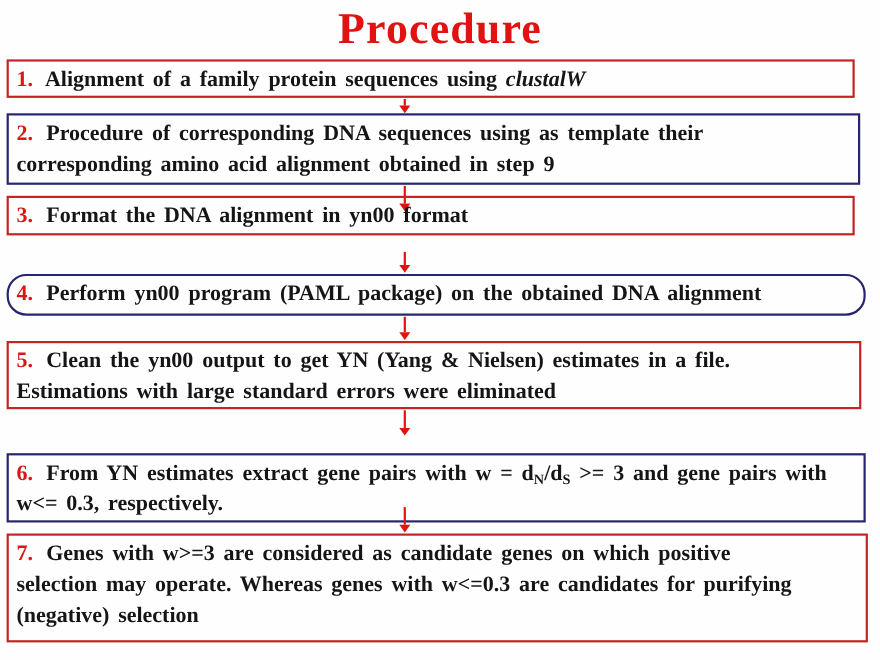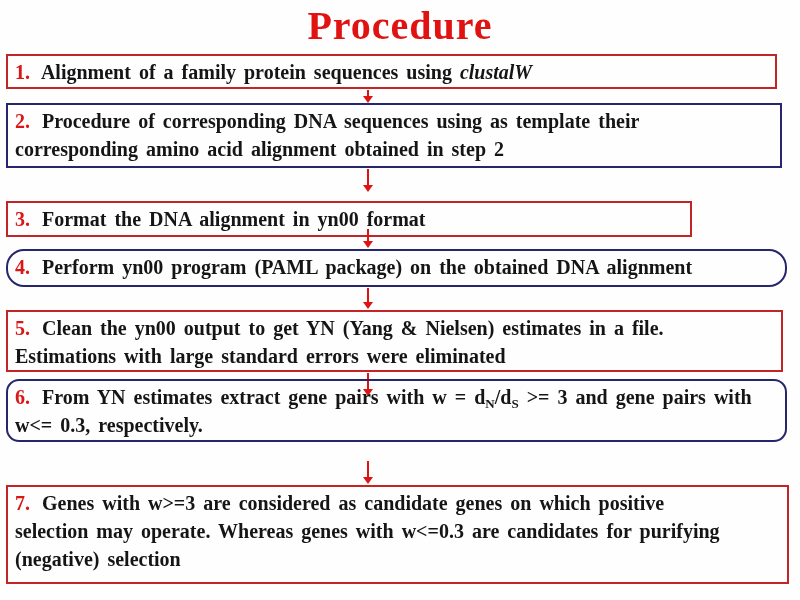--- a/index.html
+++ b/index.html
@@ -55,27 +55,27 @@
     <div class="step-text">
         <div class="tline"><span class="seg-num">1.</span><span class="seg-n"> Alignment of a family protein sequences using </span><span class="seg-ital">clustalW</span></div>
       </div>
   </div>
 
   <div class="arrow" style="top:90px;height:6px;"></div>
 
   <div class="step navy" style="top:103px;left:6px;width:776px;height:65px;">
     <div class="step-text">
         <div class="tline"><span class="seg-num">2.</span><span class="seg-n"> Procedure of corresponding DNA sequences using as template their</span></div>
-        <div class="tline"><span class="seg-n">corresponding amino acid alignment obtained in step 2</span></div>
+        <div class="tline"><span class="seg-n">corresponding amino acid alignment obtained in step 9</span></div>
       </div>
   </div>
 
   <div class="arrow" style="top:169px;height:16px;"></div>
 
-  <div class="step red" style="top:201px;left:6px;width:686px;height:36px;">
+  <div class="step red" style="top:178px;left:6px;width:771px;height:36px;">
     <div class="step-text">
         <div class="tline"><span class="seg-num">3.</span><span class="seg-n"> Format the DNA alignment in yn00 format</span></div>
       </div>
   </div>
 
   <div class="arrow" style="top:229px;height:12px;"></div>
 
   <div class="step navy" style="top:249px;left:6px;width:781px;height:38px;border-radius:18px;">
     <div class="step-text">
         <div class="tline"><span class="seg-num">4.</span><span class="seg-n"> Perform yn00 program (PAML package) on the obtained DNA alignment</span></div>
@@ -86,21 +86,21 @@
 
   <div class="step red" style="top:310px;left:6px;width:777px;height:62px;">
     <div class="step-text">
         <div class="tline"><span class="seg-num">5.</span><span class="seg-n"> Clean the yn00 output to get YN (Yang &amp; Nielsen) estimates in a file.</span></div>
         <div class="tline"><span class="seg-n">Estimations with large standard errors were eliminated</span></div>
       </div>
   </div>
 
   <div class="arrow" style="top:373px;height:16px;"></div>
 
-  <div class="step navy" style="top:379px;left:6px;width:781px;height:63px;border-radius:13px;">
+  <div class="step navy" style="top:412px;left:6px;width:781px;height:63px;">
     <div class="step-text">
         <div class="tline"><span class="seg-num">6.</span><span class="seg-n"> From YN estimates extract gene pairs with w = d</span><span class="seg-sub">N</span><span class="seg-n">/d</span><span class="seg-sub">S</span><span class="seg-n"> &gt;= 3 and gene pairs with</span></div>
         <div class="tline"><span class="seg-n">w&lt;= 0.3, respectively.</span></div>
       </div>
   </div>
 
   <div class="arrow" style="top:461px;height:16px;"></div>
 
   <div class="step red" style="top:485px;left:6px;width:783px;height:99px;">
     <div class="step-text">

